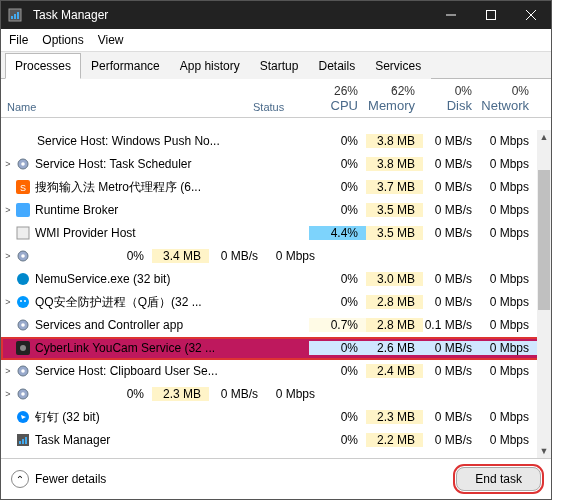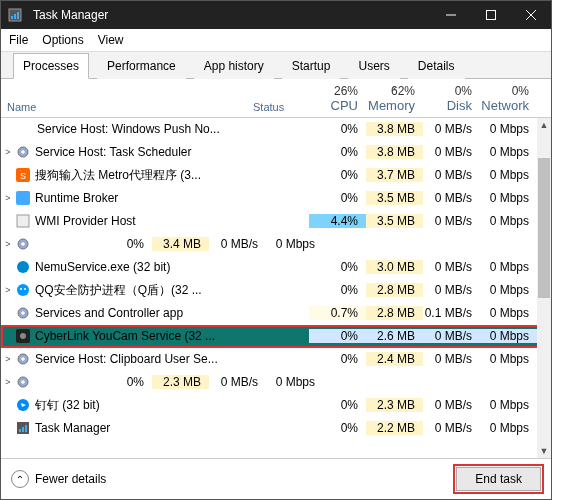--- a/index.html
+++ b/index.html
@@ -5,53 +5,53 @@
 * { margin: 0; padding: 0; box-sizing: border-box; }
 body { font-family: "Segoe UI", Arial, sans-serif; font-size: 12px; color: #000; background: #fff; width: 562px; height: 500px; overflow: hidden; }
 .window { width: 552px; height: 500px; display: flex; flex-direction: column; border: 1px solid #555; }
 .titlebar { background: #222; color: #fff; display: flex; align-items: center; height: 28px; }
 .titlebar .appicon { width: 28px; display: flex; align-items: center; justify-content: center; }
 .titlebar .title { flex: 1; padding-left: 4px; font-size: 12px; }
 .titlebar .winbtn { width: 40px; height: 28px; display: flex; align-items: center; justify-content: center; color: #fff; }
 .menubar { display: flex; gap: 14px; padding: 4px 8px; background: #fff; border-bottom: 1px solid #ddd; }
 .menubar span { font-size: 12px; }
 .tabs { display: flex; border-bottom: 1px solid #bbb; background: #f3f3f3; padding-left: 4px; }
-.tab { padding: 5px 9px; font-size: 12px; border: 1px solid transparent; border-bottom: none; background: #f3f3f3; position: relative; top: 1px; margin-left: 8px; }
+.tab { padding: 5px 9px; font-size: 12px; border: 1px solid transparent; border-bottom: none; background: #f3f3f3; position: relative; top: 1px; }
 .tab.active { background: #fff; border: 1px solid #bbb; border-bottom: 1px solid #fff; }
 .content { flex: 1; display: flex; flex-direction: column; overflow: hidden; }
 .header { display: flex; border-bottom: 1px solid #ccc; font-size: 11px; color: #4a6a8a; }
 .header .col-name { flex: 1; padding: 22px 6px 4px 6px; display: flex; align-items: flex-end; }
 .header .col-status { width: 60px; padding: 22px 4px 4px 4px; display: flex; align-items: flex-end; }
 .header .metric { width: 57px; text-align: right; padding: 4px 8px 4px 2px; display: flex; flex-direction: column; justify-content: flex-end; align-items: flex-end; position: relative; }
 .header .metric .pct { font-size: 12px; color: #333; }
 .header .metric .lbl { font-size: 13px; color: #4a6a8a; }
 .header .metric .sort { position: absolute; top: 2px; left: 50%; transform: translateX(-50%); font-size: 9px; color: #555; }
-.grid { flex: 1; overflow-y: auto; overflow-x: hidden; position: relative; }
+.grid { flex: 1; overflow-y: auto; overflow-x: hidden; position: relative; margin-top: 12px; }
 .row { display: flex; align-items: center; height: 23px; font-size: 12px; border-bottom: 1px solid transparent; }
 .row .exp { width: 14px; text-align: center; color: #555; font-size: 9px; }
 .row .ico { width: 16px; height: 16px; margin-right: 4px; display: flex; align-items: center; justify-content: center; font-size: 11px; }
 .row .pname { flex: 1; white-space: nowrap; overflow: hidden; text-overflow: ellipsis; padding-right: 4px; }
 .row .status { width: 60px; }
 .row .num { width: 57px; text-align: right; padding-right: 8px; }
 .row .cpu { }
 .row .mem { background: #fff4c8; }
 .row .disk { }
 .row .net { }
 .heat-low { background: #fffbe6; }
 .heat-med { background: #7dd3fc; }
-.row.selected { background: #0f766e; }
+.row.selected { background: #be185d; }
 .row.selected .num { background: #d0e7ff !important; }
 .row.hl { outline: 2px solid #d33; outline-offset: -2px; }
 .scrollbar-track { position: absolute; right: 0; top: 0; bottom: 0; width: 14px; background: #f0f0f0; }
 .scrollbar-thumb { position: absolute; right: 1px; width: 12px; background: #c0c0c0; }
 .footer { border-top: 1px solid #ccc; padding: 8px 10px; display: flex; align-items: center; justify-content: space-between; }
 .fewer { display: flex; align-items: center; gap: 6px; font-size: 12px; }
 .fewer .circ { width: 18px; height: 18px; border: 1px solid #888; border-radius: 50%; display: flex; align-items: center; justify-content: center; font-size: 10px; }
 .endbtn { padding: 4px 18px; background: #e8e8e8; border: 1px solid #aaa; font-size: 12px; }
-.endbtn.hl { outline: 2px solid #d33; outline-offset: 1px; }
+.endbtn.hl { outline: 2px solid #d33; outline-offset: 1px; border-radius: 8px; }
 svg { display: block; }
 </style>
 </head>
 <body>
 
 <div class="window">
 
   <div class="titlebar">
     <div class="appicon">
       <svg width="14" height="14" viewBox="0 0 14 14">
@@ -84,22 +84,22 @@
     <span>File</span>
     <span>Options</span>
     <span>View</span>
   </div>
 
   <div class="tabs">
     <div class="tab active">Processes</div>
     <div class="tab">Performance</div>
     <div class="tab">App history</div>
     <div class="tab">Startup</div>
-    <div class="tab">Users</div>
     <div class="tab">Details</div>
+    <div class="tab">Services</div>
   </div>
 
   <div class="content">
 
     <div class="header">
       <div class="col-name">Name</div>
       <div class="col-status">Status</div>
       <div class="metric">
         <span class="pct">26%</span>
         <span class="lbl">CPU</span>
@@ -155,21 +155,21 @@
           <span style="width:14px"></span>
         </div>
         <div class="row">
           <span class="exp"></span>
           <span class="ico" style="">
             <svg width="14" height="14">
               <rect width="14" height="14" rx="2" fill="#f60"></rect>
               <text x="7" y="11" font-size="9" text-anchor="middle" fill="#fff">S</text>
             </svg>
           </span>
-          <span class="pname">搜狗输入法 Metro代理程序 (3...</span>
+          <span class="pname">搜狗输入法 Metro代理程序 (6...</span>
           <span class="status"></span>
           <span class="num cpu ">0%</span>
           <span class="num mem">3.7 MB</span>
           <span class="num disk">0 MB/s</span>
           <span class="num net">0 Mbps</span>
           <span style="width:14px"></span>
         </div>
         <div class="row">
           <span class="exp">&gt;</span>
           <span class="ico" style="">

